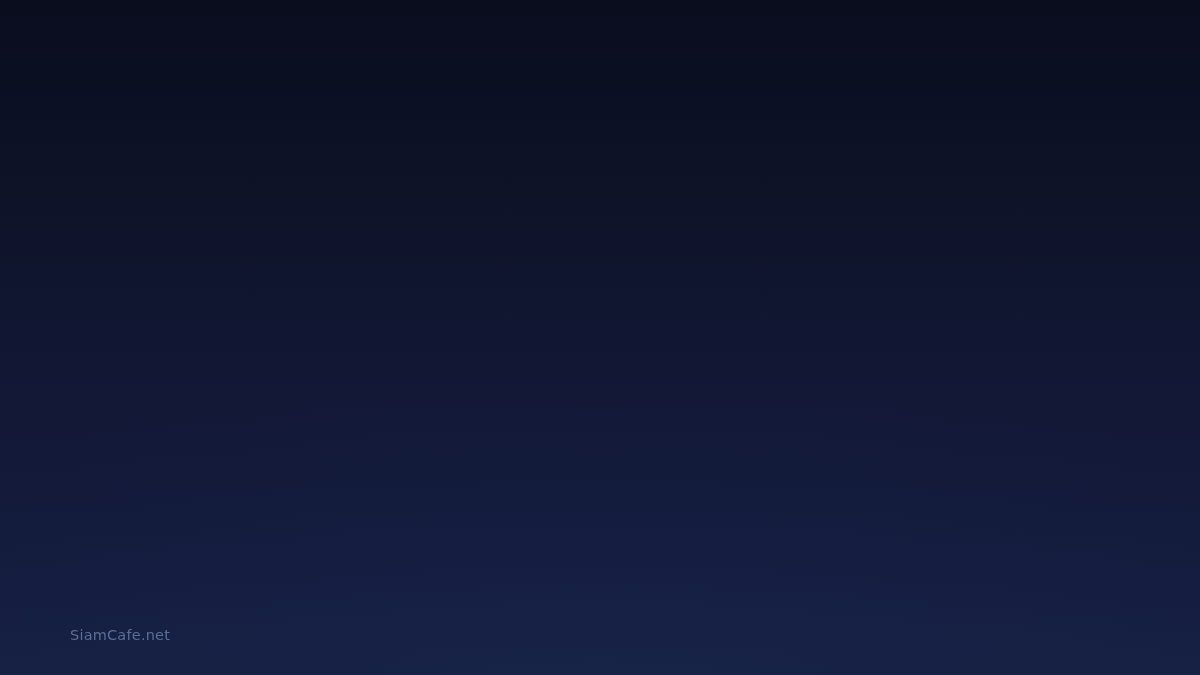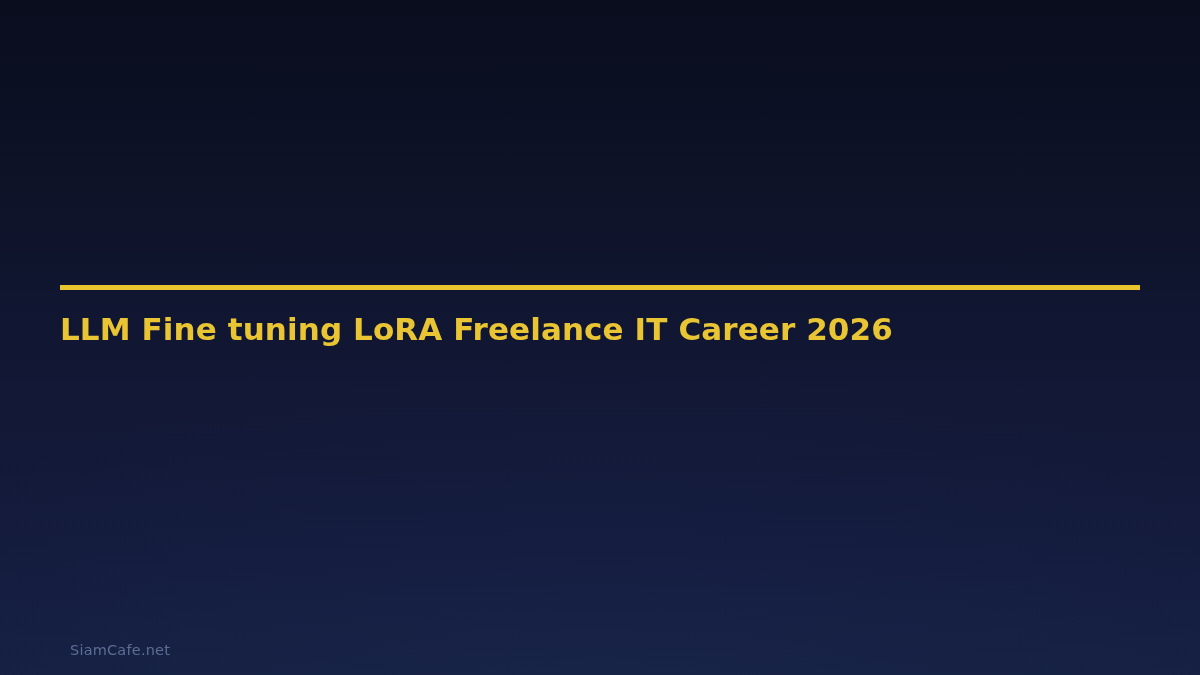--- a/index.html
+++ b/index.html
@@ -67,33 +67,29 @@
     font-weight: 700;
     line-height: 1.18;
     letter-spacing: 0.1px;
     color: #e9c533;
     white-space: nowrap;
   }
 
   .footer-watermark {
     position: absolute;
     left: 70px;
-    top: 642px;
+    top: 627px;
     font-size: 14.5px;
     font-weight: 400;
     letter-spacing: 0.2px;
     color: #5c6d97;
     z-index: 2;
   }
 </style>
 </head>
 <body>
 
 <div class="slide">
 
-  <div class="content-block">
-    <hr class="accent-rule">
-    <h1 class="slide-title">LLM Fine tuning LoRA Freelance IT Career 2026</h1>
-  </div>
 
   <div class="footer-watermark">SiamCafe.net</div>
 
 </div>
 
 </body></html>

